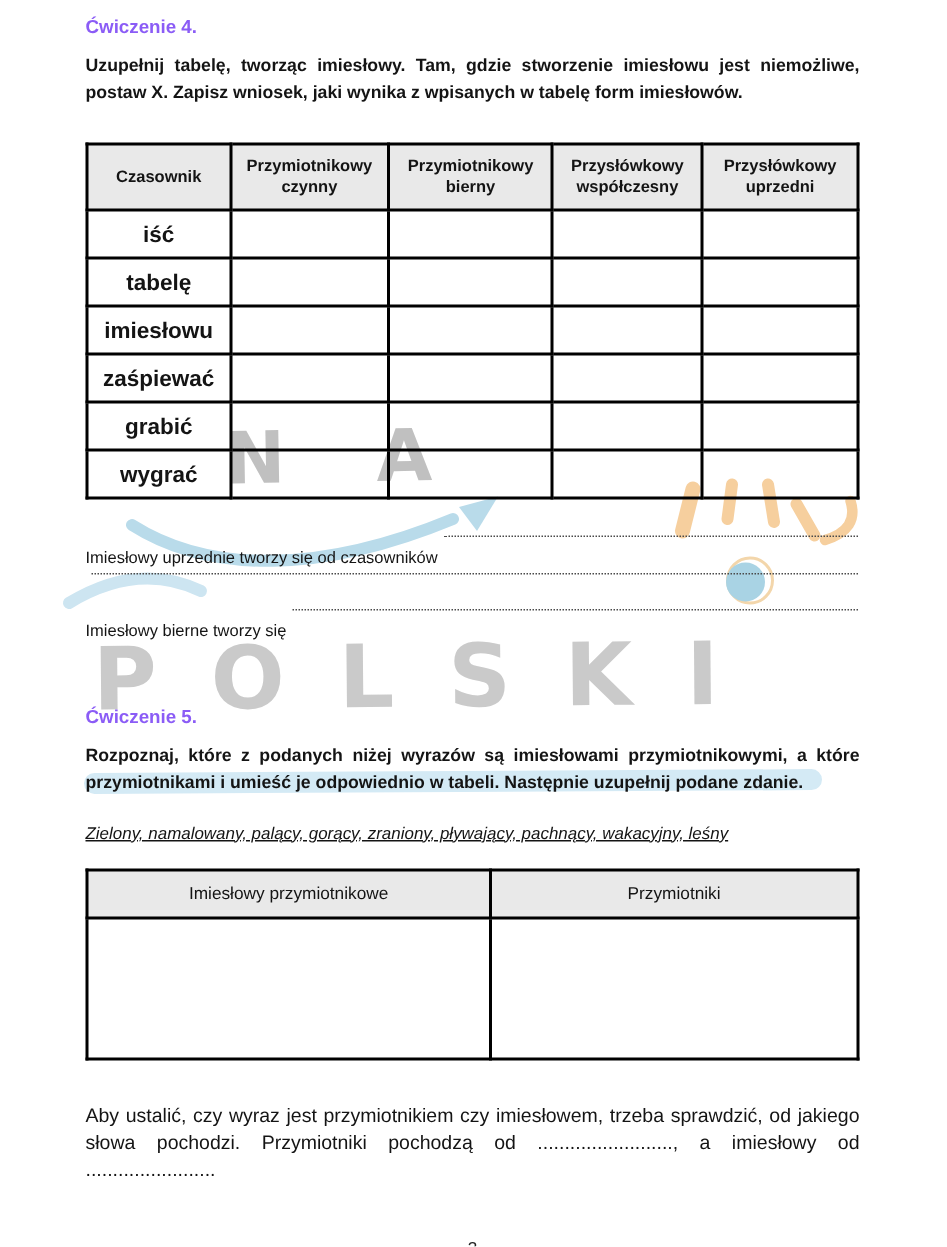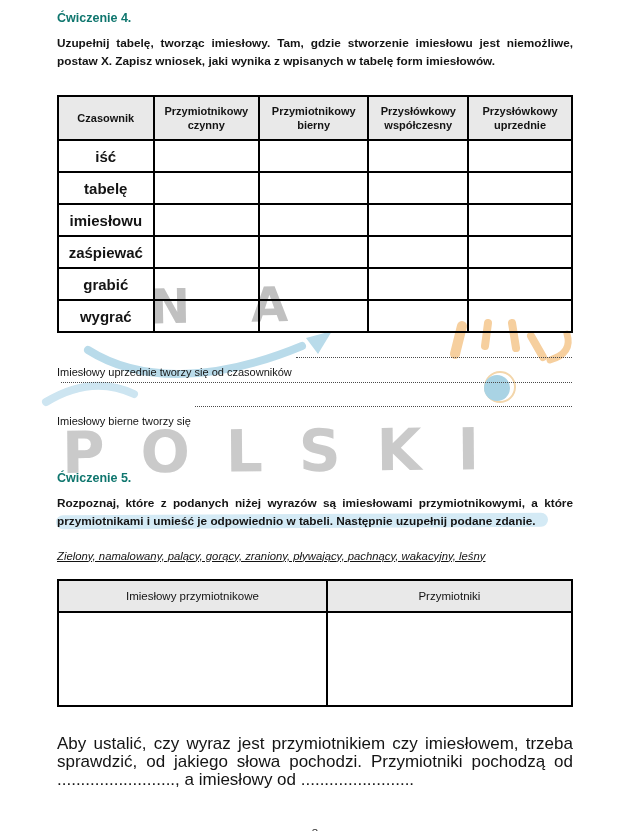--- a/index.html
+++ b/index.html
@@ -14,37 +14,37 @@
     color:#b1b1b1; opacity:.8; line-height:1; white-space:nowrap;
   }
   .wm-na { left:150px; top:281px; font-size:48px; letter-spacing:22px; transform:rotate(-1deg); }
   .wm-polski { left:62px; top:422px; font-size:58px; letter-spacing:36px; color:#bdbdbd; transform:rotate(-0.5deg); }
   .hl-line2 {
     position:absolute; left:56px; top:514px; width:492px; height:14px;
     background:#d4eaf5; border-radius:8px; transform:rotate(-0.3deg);
   }
   
   .content { position:relative; z-index:1; padding:11px 58px 0 57px; }
-  .ex-title { margin:0; font-size:12.5px; font-weight:bold; color:#0f766e; }
+  .ex-title { margin:0; font-size:12.5px; font-weight:bold; color:#8b5cf6; }
   .ex-title.second { margin-top:37px; }
   .lead { margin:9px 0 0 0; font-size:11.8px; font-weight:bold; line-height:18px; text-align:justify; }
   table.t1 { width:100%; margin-top:25px; border-collapse:collapse; table-layout:fixed; }
   table.t1 th, table.t1 td { border:2px solid #000; }
   table.t1 th { background:#e9e9e9; font-size:11px; font-weight:bold; line-height:14px; padding:7px 2px; text-align:center; }
   table.t1 td.verb { font-size:15px; font-weight:bold; text-align:center; height:28px; }
   .dotline { display:flex; align-items:flex-start; font-size:11px; line-height:24.5px; height:24.5px; }
   .dotline:first-of-type { margin-top:27px; }
   .dotline .leader { flex:1; margin:0 1px 0 4px; border-bottom:1.7px dotted #4a4a4a; transform:translateY(-3px); }
   .lead5 { margin:9px 0 0 0; font-size:11.8px; font-weight:bold; line-height:18px; text-align:justify; }
   .wordlist { margin:20px 0 0 0; font-size:11.3px; font-style:italic;text-decoration:underline; }
   table.t2 { width:100%; margin-top:17px; border-collapse:collapse; table-layout:fixed; }
   table.t2 th, table.t2 td { border:2px solid #000; }
   table.t2 th { background:#e9e9e9; font-size:11.5px; font-weight:normal; padding:9px 16px; text-align:center; }
   table.t2 td { height:90px; background:#fff; }
-  .closing { margin:28px 0 12px 0; font-size:17px; line-height:18px; text-align:justify; }
+  .closing { margin:28px 0 12px 0; font-size:13px; line-height:18px; text-align:justify; }
   .pagenum { margin-top:38px; text-align:center; font-size:11.5px; color:#222; }
 </style>
 </head>
 <body>
 
 <div class="page">
 
   <div class="wm">
     <div class="wm-letters wm-na">N A</div>
     <div class="wm-letters wm-polski">POLSKI</div>
@@ -86,21 +86,21 @@
           <col style="width:21.3%">
           <col style="width:19.4%">
           <col style="width:20.2%">
       </colgroup>
       <tbody>
           <tr>
         <th>Czasownik</th>
         <th>Przymiotnikowy czynny</th>
         <th>Przymiotnikowy bierny</th>
         <th>Przysłówkowy współczesny</th>
-        <th>Przysłówkowy uprzednie</th>
+        <th>Przysłówkowy uprzedni</th>
       </tr>
       <tr>
         <td class="verb">iść</td>
         <td></td>
             <td></td>
             <td></td>
             <td></td>
       </tr>
       <tr>
         <td class="verb">tabelę</td>

